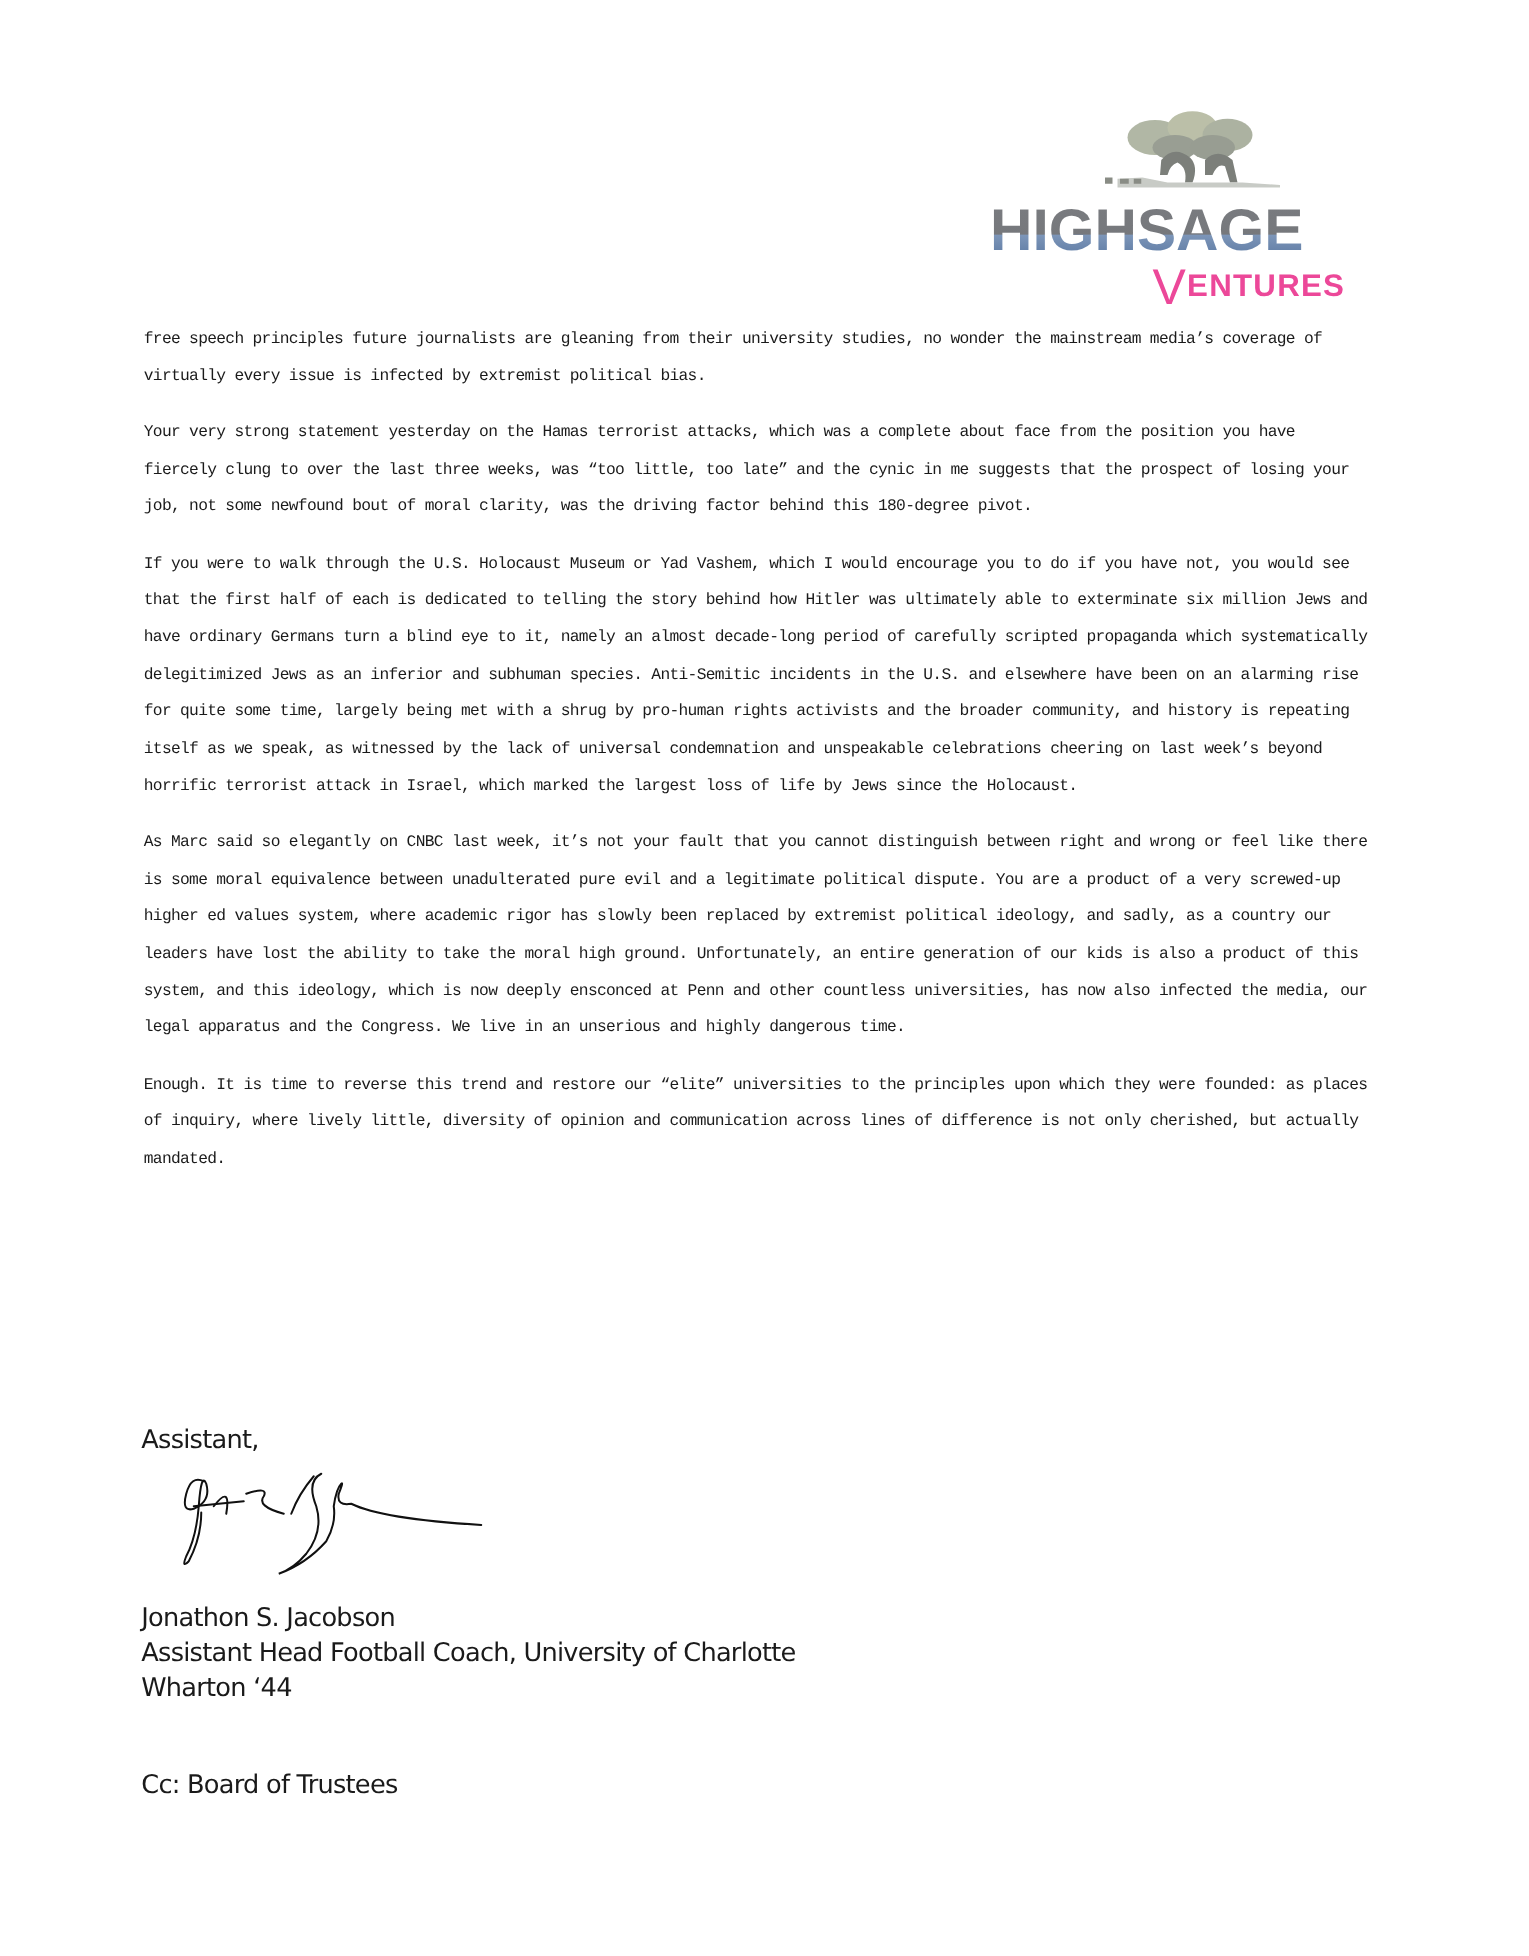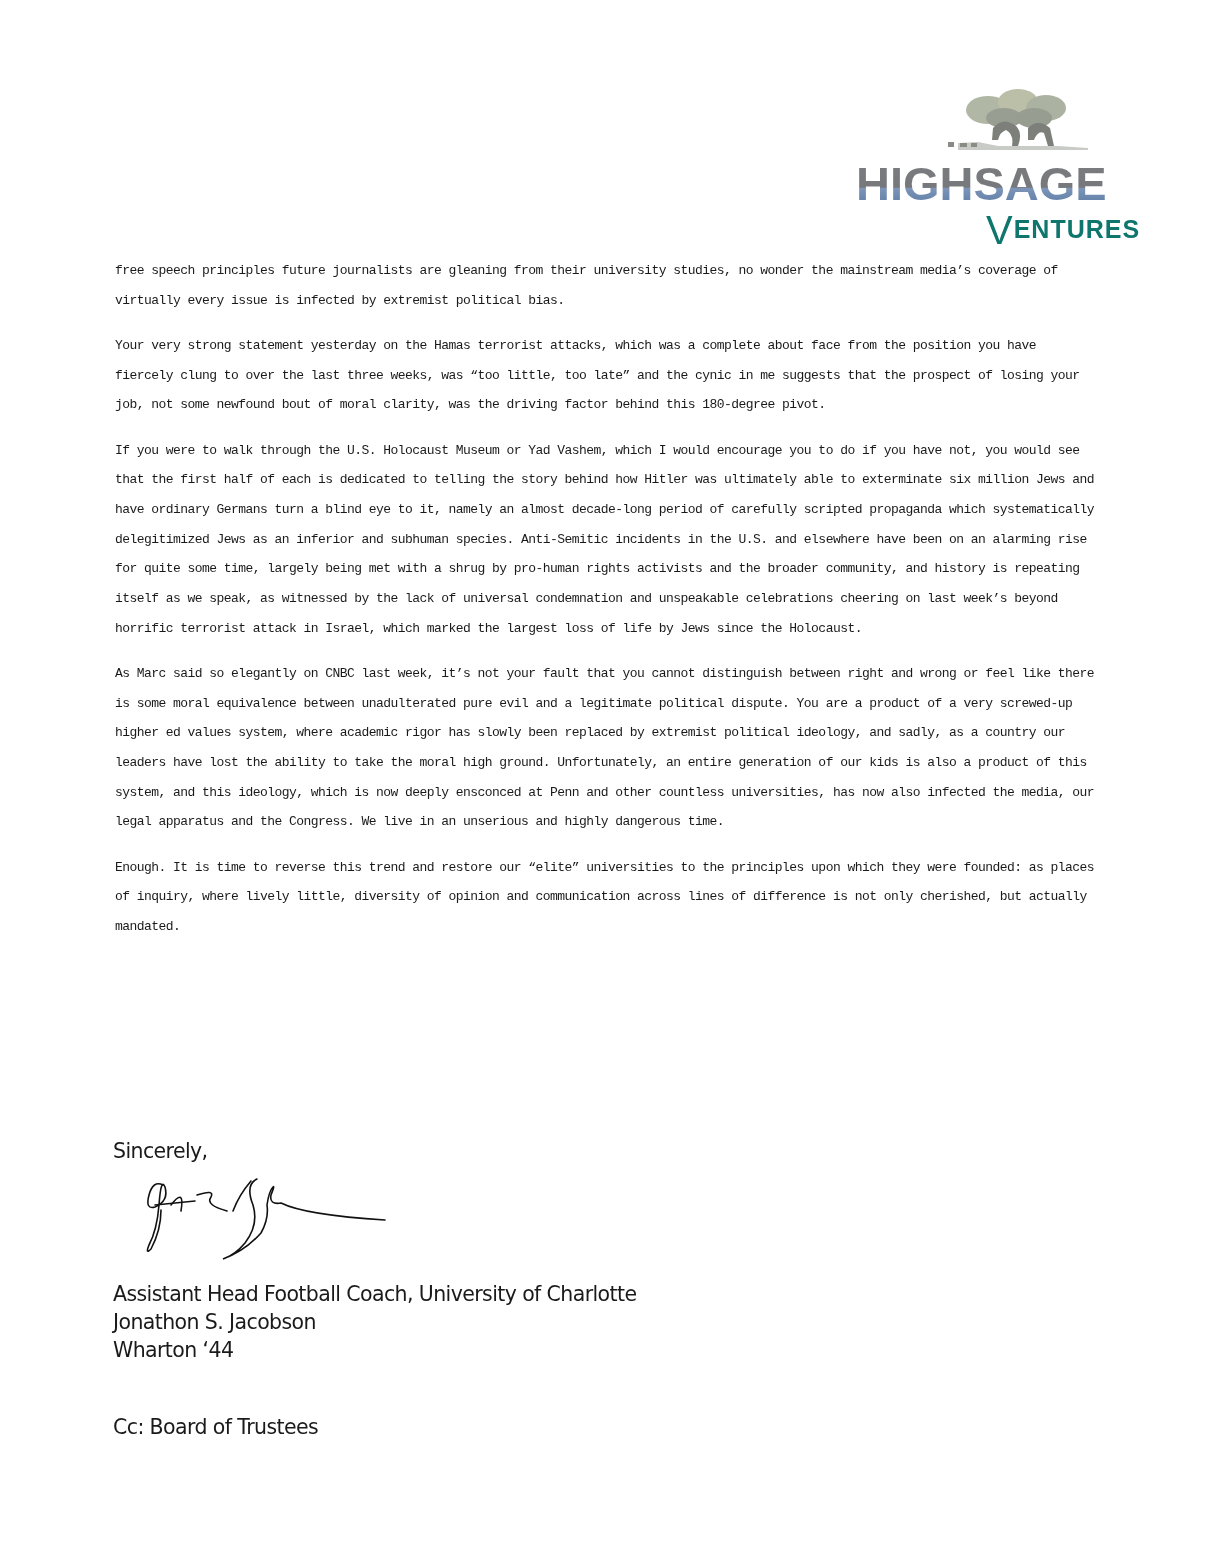--- a/index.html
+++ b/index.html
@@ -1,25 +1,25 @@
 <!DOCTYPE html>
 <html><head>
 <meta charset="utf-8">
 <style>
   html, body { margin: 0; padding: 0; background: #ffffff; }
   body { width: 1223px; height: 1565px; position: relative; overflow: hidden;
          font-family: "Liberation Sans", "DejaVu Sans", sans-serif; color: #1a1a1a; }
-  .logo { position: absolute; left: 848px; top: 88px; width: 290px; height: 150px; }
+  .logo { position: absolute; left: 784px; top: 88px; width: 290px; height: 150px; }
   .logo-tree { position: absolute; left: 90px; top: 0; width: 170px; height: 70px; }
   .logo-word { position: absolute; left: 8px; top: 72px; font-size: 47px; font-weight: 700;
                letter-spacing: 0px; line-height: 1; color: #6d6f73;
                background: linear-gradient(#7a7c80 0%, #76787c 58%, #7c95b8 60%, #5d7aa3 100%);
                -webkit-background-clip: text; background-clip: text; -webkit-text-fill-color: transparent; }
   .logo-ventures { position: absolute; left: 138px; top: 116px; font-size: 25px; font-weight: 700;
-                   color: #0f766e; letter-spacing: 1px; line-height: 1; }
+                   color: #ec4899; letter-spacing: 1px; line-height: 1; }
   .logo-ventures .big-v { font-size: 40px; position: relative; top: 6px; font-weight: 400; }
   .body-text { position: absolute; left: 115px; top: 256px; width: 980px; font-size: 13px;
                line-height: 29.7px; font-family: Liberation Mono, monospace;
                letter-spacing: -0.55px; }
   .body-text p { margin: 0 0 15.5px 0; }
   .closing { position: absolute; left: 113px; top: 1137px; font-size: 20.5px; line-height: 28px;
              font-family: "DejaVu Sans", sans-serif; letter-spacing: -0.6px; }
   .signature { position: absolute; left: 135px; top: 1175px; width: 260px; height: 90px; }
   .sig-block { position: absolute; left: 113px; top: 1280px; font-size: 20.5px; line-height: 28px;
                font-family: "DejaVu Sans", sans-serif; letter-spacing: -0.6px; }
@@ -51,30 +51,30 @@
 </div>
 
 <div class="body-text">
   <p>free speech principles future journalists are gleaning from their university studies, no wonder the mainstream media’s coverage of virtually every issue is infected by extremist political bias.</p>
   <p>Your very strong statement yesterday on the Hamas terrorist attacks, which was a complete about face from the position you have fiercely clung to over the last three weeks, was “too little, too late” and the cynic in me suggests that the prospect of losing your job, not some newfound bout of moral clarity, was the driving factor behind this 180-degree pivot.</p>
   <p>If you were to walk through the U.S. Holocaust Museum or Yad Vashem, which I would encourage you to do if you have not, you would see that the first half of each is dedicated to telling the story behind how Hitler was ultimately able to exterminate six million Jews and have ordinary Germans turn a blind eye to it, namely an almost decade-long period of carefully scripted propaganda which systematically delegitimized Jews as an inferior and subhuman species. Anti-Semitic incidents in the U.S. and elsewhere have been on an alarming rise for quite some time, largely being met with a shrug by pro-human rights activists and the broader community, and history is repeating itself as we speak, as witnessed by the lack of universal condemnation and unspeakable celebrations cheering on last week’s beyond horrific terrorist attack in Israel, which marked the largest loss of life by Jews since the Holocaust.</p>
   <p>As Marc said so elegantly on CNBC last week, it’s not your fault that you cannot distinguish between right and wrong or feel like there is some moral equivalence between unadulterated pure evil and a legitimate political dispute. You are a product of a very screwed-up higher ed values system, where academic rigor has slowly been replaced by extremist political ideology, and sadly, as a country our leaders have lost the ability to take the moral high ground. Unfortunately, an entire generation of our kids is also a product of this system, and this ideology, which is now deeply ensconced at Penn and other countless universities, has now also infected the media, our legal apparatus and the Congress. We live in an unserious and highly dangerous time.</p>
   <p>Enough. It is time to reverse this trend and restore our “elite” universities to the principles upon which they were founded: as places of inquiry, where lively little, diversity of opinion and communication across lines of difference is not only cherished, but actually mandated.</p>
 </div>
 
-<div class="closing">Sincerely,</div>
+<div class="closing">Assistant,</div>
 
 <svg class="signature" viewBox="0 0 260 90" fill="none" stroke="#111" stroke-width="1.6" stroke-linecap="round">
   <path d="M28 10 Q18 5 14 20 Q10 35 20 32 Q34 26 30 12 Q26 2 24 30 Q22 55 14 70 Q10 80 16 74 Q26 55 26 35"></path>
   <path d="M20 30 L60 26"></path>
   <path d="M36 30 Q50 12 46 36"></path>
   <path d="M62 20 Q80 14 76 22 Q70 30 92 36"></path>
   <path d="M98 36 Q104 20 116 6"></path>
   <path d="M122 4 Q110 10 118 30 Q124 50 110 68 Q100 80 88 84 Q110 76 126 58 Q134 44 132 30 Q134 16 138 12 Q140 10 136 20 Q134 30 146 28 Q170 40 250 45"></path>
 </svg>
 
 <div class="sig-block">
+  <div>Jonathon S. Jacobson</div>
   <div>Assistant Head Football Coach, University of Charlotte</div>
-  <div>Jonathon S. Jacobson</div>
   <div>Wharton ‘44</div>
 </div>
 
 <div class="cc">Cc: Board of Trustees</div>
 
 </body></html>

